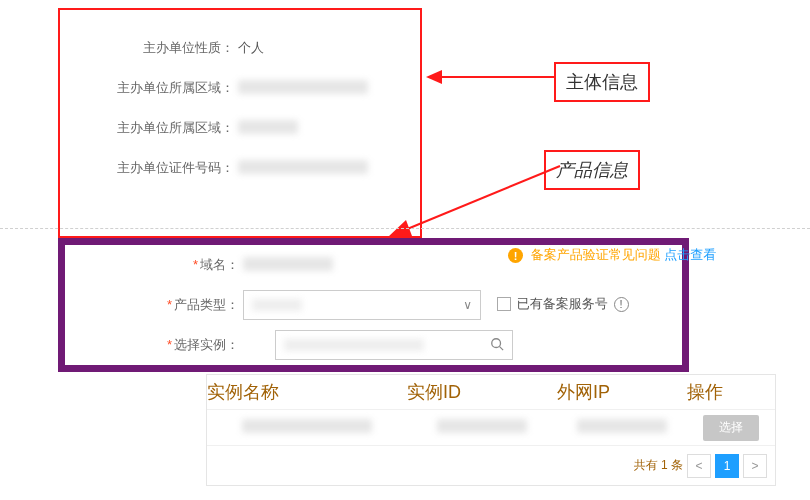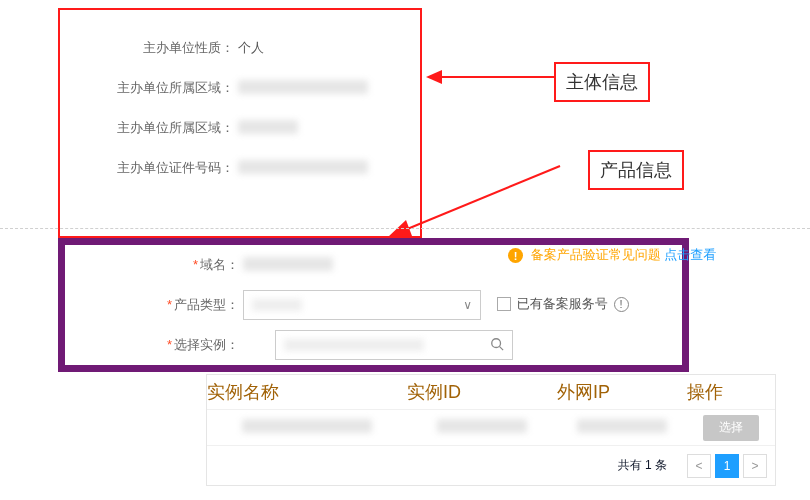--- a/index.html
+++ b/index.html
@@ -16,21 +16,21 @@
 .form-label { width: 178px; text-align: right; color: #666; padding-right: 4px; }
 .form-label .req { color: #ff4d26; margin-right: 2px; }
 .form-value { color: #555; }
 .blur { filter: blur(3px); background: #e6e6e6; border-radius: 2px; display: inline-block; }
 .blur.w60 { width: 60px; height: 14px; }
 .blur.w80 { width: 90px; height: 14px; }
 .blur.w130 { width: 130px; height: 14px; }
 
 .tag { position: absolute; border: 2px solid #ff1a1a; font-size: 18px; color: #333; padding: 6px 10px; background: #fff; }
 .tag-subject { left: 554px; top: 62px; }
-.tag-product { left: 588px; top: 150px; }
+.tag-product { left: 544px; top: 150px; font-style: italic; }
 
 .arrow { position: absolute; }
 
 .divider { position: absolute; top: 228px; left: 0; width: 810px; border-top: 1px dashed #d0d0d0; }
 
 .section-product {
   position: absolute;
   left: 58px; top: 238px;
   width: 631px; height: 134px;
   border: 7px solid #701a75;
@@ -55,21 +55,21 @@
 
 .table-wrap { position: absolute; left: 206px; top: 374px; width: 570px; border: 1px solid #e5e5e5; }
 .table-head { display: flex; height: 34px; align-items: center; }
 .th { color: #a16207; font-size: 18px; }
 .th1 { width: 200px; } .th2 { width: 150px; } .th3 { width: 130px; } .th4 { width: 88px; }
 .table-row { display: flex; height: 36px; align-items: center; border-top: 1px solid #f0f0f0; }
 .td { text-align: center; }
 .td .blur { margin: 0 auto; }
 .btn-select { width: 56px; height: 26px; background: #c7c7c7; color: #fff; border: none; border-radius: 2px; font-size: 12px; display: inline-flex; align-items: center; justify-content: center; }
 .pager { display: flex; height: 40px; align-items: center; justify-content: flex-end; padding-right: 8px; gap: 4px; border-top: 1px solid #f0f0f0; }
-.pager-text { color: #0f172a; font-size: 12px; margin-right: 16px; }
+.pager-text { color: #a16207; font-size: 12px; margin-right: 0; }
 .pg-btn { width: 24px; height: 24px; border: 1px solid #ddd; display: inline-flex; align-items: center; justify-content: center; color: #999; font-size: 12px; }
 .pg-btn.active { background: #1e9fff; border-color: #1e9fff; color: #fff; }
 </style>
 </head>
 <body>
 
 <div class="section-subject">
   <div class="form-row">
     <div class="form-label">主办单位性质：</div>
     <div class="form-value">个人</div>

